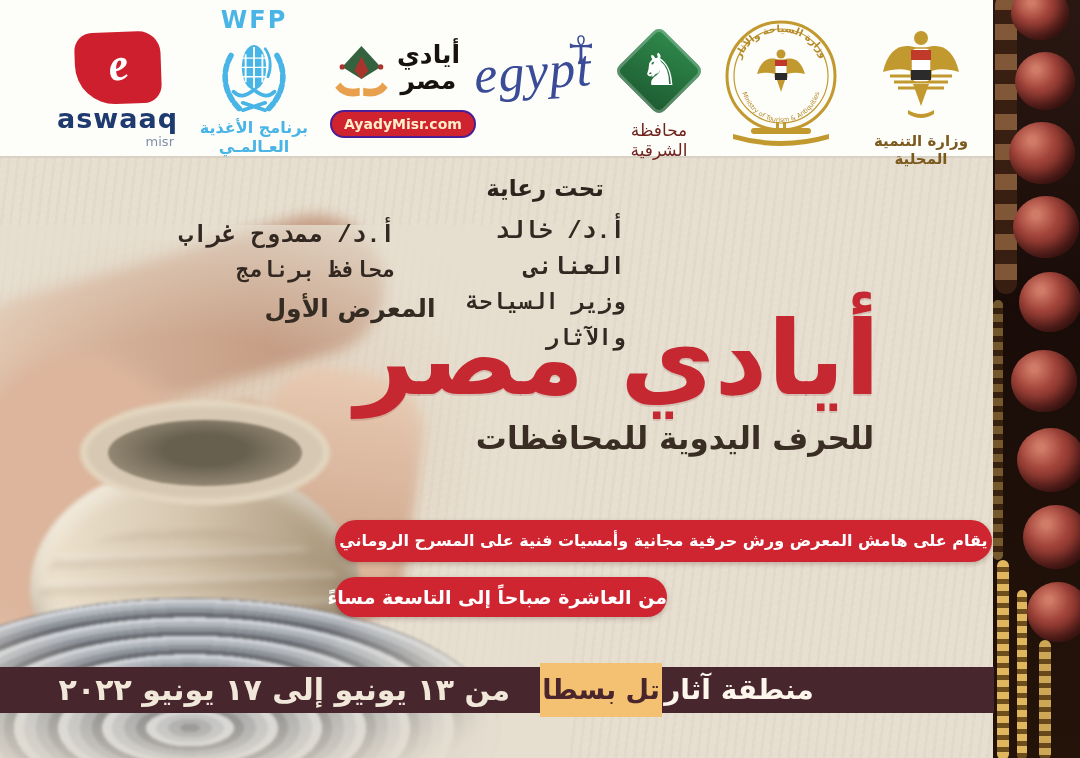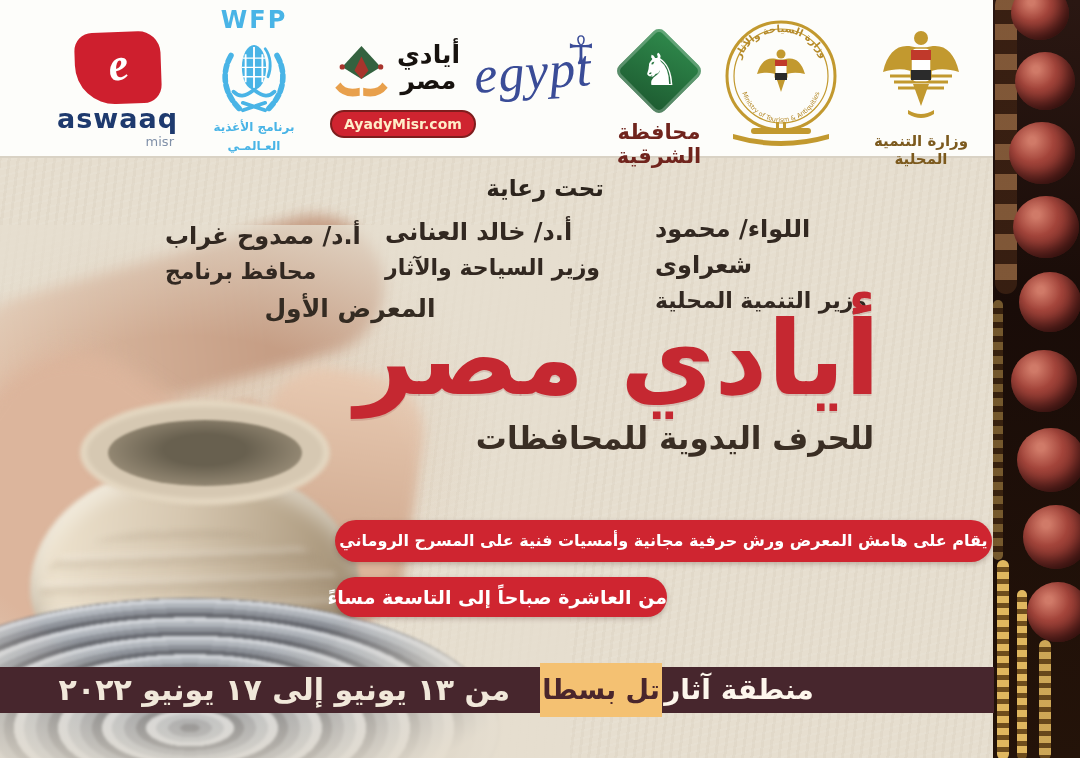--- a/index.html
+++ b/index.html
@@ -65,39 +65,39 @@
   .band{left:0;top:0;width:993px;height:158px;background:#fdfdfa;z-index:4;
     border-bottom:2px solid #d9d2c4;}
   .logo{position:absolute;text-align:center;}
   .aswaaq-mark{width:86px;height:72px;margin:0 auto;background:var(--aswaaq-red,#ce1f2e);
     border-radius:18px 22px 18px 40px;transform:rotate(-2deg);}
   .aswaaq-e{display:block;font-family:"Liberation Serif",serif;font-style:italic;font-weight:bold;
     font-size:46px;color:#fff;line-height:66px;transform:rotate(-8deg);}
   .aswaaq-word{font-weight:bold;font-size:27px;color:var(--navy,#1e3a6e);letter-spacing:1px;line-height:30px;}
   .aswaaq-sub{display:block;font-size:13px;color:#8090a8;text-align:right;padding-right:6px;}
   .wfp-acronym{font-weight:bold;font-size:24px;color:var(--wfp-blue,#49b4e6);letter-spacing:2px;line-height:24px;}
-  .wfp-ar{font-weight:bold;font-size:12px;color:var(--wfp-blue,#49b4e6);line-height:19px;direction:rtl;}
+  .wfp-ar{font-weight:bold;font-size:16px;color:var(--wfp-blue,#49b4e6);line-height:19px;direction:rtl;}
   .ayady-ar{direction:rtl;font-weight:bold;color:#17120e;font-size:25px;line-height:26px;}
   .ayady-badge{display:inline-block;margin-top:6px;background:#cf2430;color:#ffeec9;font-weight:bold;
-    font-size:14px;padding:4px 12px;border-radius:15px;border:2px solid #7f1d1d;}
+    font-size:14px;padding:4px 12px;border-radius:15px;border:2px solid #4c1d95;}
   .egypt-script{font-family:"Liberation Serif",serif;font-style:italic;font-size:52px;
     color:var(--egypt-blue,#3a4c97);display:inline-block;transform:rotate(-4deg);letter-spacing:1px;}
   .egypt-ankh{position:absolute;right:0px;top:-14px;font-size:38px;color:var(--egypt-blue,#3a4c97);}
   .diamond-wrap{height:94px;display:flex;align-items:center;justify-content:center;}
   .diamond{width:64px;height:64px;border-radius:8px;transform:rotate(45deg);
     background:linear-gradient(160deg,#2f8a4c,#1d5a30);box-shadow:inset 0 0 0 3px rgba(255,255,255,.25);}
   .knight{display:block;transform:rotate(-45deg);font-size:44px;color:#fff;line-height:62px;text-align:center;}
-  .sharqia-label{font-weight:bold;font-size:21px;color:#70241d;direction:rtl;margin-top:2px;}
+  .sharqia-label{font-weight:normal;font-size:17px;color:#70241d;direction:rtl;margin-top:2px;}
   .localdev-label{font-weight:bold;font-size:15px;color:#7c5a1e;direction:rtl;margin-top:2px;}
 
   
   .content{z-index:5;direction:rtl;}
   .patron-heading{left:460px;top:175px;width:170px;text-align:center;font-weight:bold;
     font-size:23px;color:#2c241d;}
-  .patron{text-align:left;color:#322821;font-weight:bold;line-height:36px;}
+  .patron{text-align:right;color:#322821;font-weight:bold;line-height:36px;font-family:Liberation Mono, monospace;}
   .patron .pname{font-size:24px;}
   .patron .ptitle{font-size:22px;}
   .patron1{left:655px;top:211px;width:250px;}
   .patron2{left:385px;top:214px;width:240px;}
   .patron3{left:165px;top:218px;width:230px;}
   .kicker{left:250px;top:294px;width:200px;text-align:center;font-weight:bold;font-size:25px;color:#342b22;}
   .main-title{left:330px;top:288px;width:575px;height:140px;display:flex;align-items:center;
     justify-content:center;font-weight:bold;font-size:103px;line-height:1;color:var(--accent-red,#c52831);
     text-shadow:0 2px 0 rgba(120,20,25,.15);}
   .subtitle{left:440px;top:420px;width:470px;text-align:center;font-weight:bold;font-size:31px;color:#3a2e24;}
@@ -250,24 +250,20 @@
         <rect x="33" y="44" width="20" height="10" fill="#2b2b2b"></rect>
         <path d="M35 58 L43 80 L51 58 Z" fill="#c2992f"></path>
         <path d="M30 84 Q43 92 56 84 L56 88 Q43 96 30 88 Z" fill="#c2992f"></path>
       </svg>
       <div class="localdev-label">وزارة التنمية المحلية</div>
     </div>
   </div>
 
   <div class="abs content patron-heading">تحت رعاية</div>
 
-  <div class="abs content patron patron1">
-    <div class="pname">اللواء/ محمود شعراوى</div>
-    <div class="ptitle">وزير التنمية المحلية</div>
-  </div>
   <div class="abs content patron patron2">
     <div class="pname">أ.د/ خالد العنانى</div>
     <div class="ptitle">وزير السياحة والآثار</div>
   </div>
   <div class="abs content patron patron3">
     <div class="pname">أ.د/ ممدوح غراب</div>
     <div class="ptitle">محافظ برنامج</div>
   </div>
 
   <div class="abs content kicker">المعرض الأول</div>

